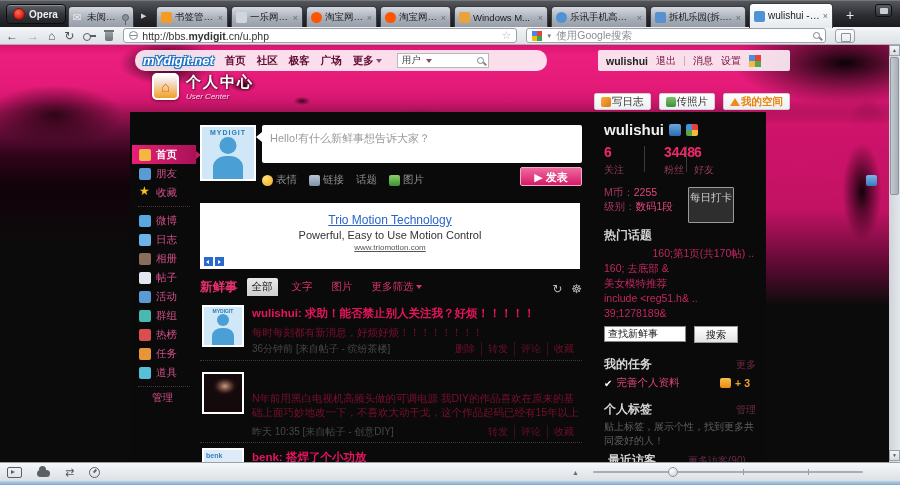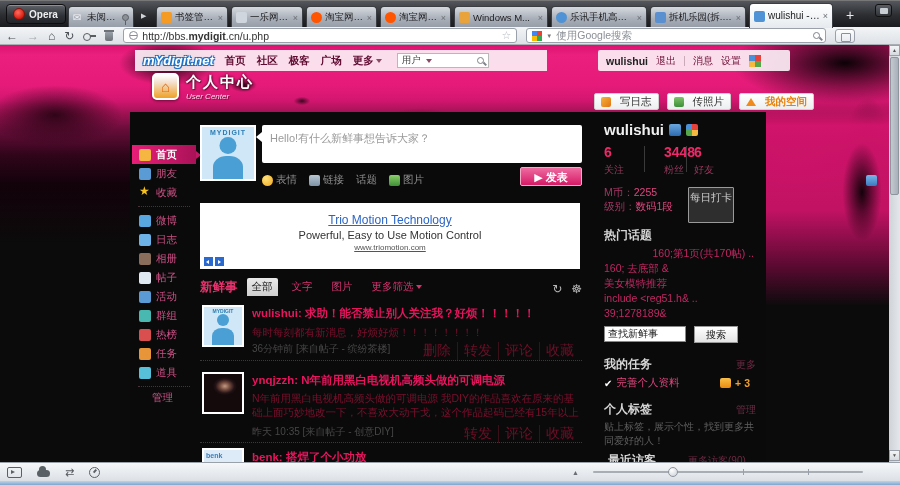--- a/index.html
+++ b/index.html
@@ -63,41 +63,41 @@
 radial-gradient(35px 90px at 868px 120px,rgba(0,0,0,.85),rgba(0,0,0,0) 75%),
 radial-gradient(90px 40px at 55px 70px,rgba(28,3,14,.85),rgba(0,0,0,0) 75%),
 radial-gradient(60px 25px at 420px 82px,rgba(40,4,18,.6),rgba(0,0,0,0) 75%),
 radial-gradient(100px 45px at 800px 130px,rgba(225,20,115,.75),rgba(0,0,0,0) 75%),
 linear-gradient(180deg,#dd1370 0,#ea1f7e 10px,#e61b79 40px,#d41670 55px,#a01254 68px,#660d38 85px,#30051a 110px,#12020a 140px,rgba(10,2,6,0) 200px)}
 .pink-right{position:absolute;left:740px;top:55px;width:149px;height:212px;background:
 radial-gradient(28px 70px at 122px 92px,rgba(0,0,0,.9),rgba(0,0,0,0) 70%),
 linear-gradient(180deg,rgba(214,20,110,0) 0,rgba(214,20,110,.95) 25px,#c21264 110px,#5c0a32 165px,rgba(20,2,10,0) 206px)}
 
 
-.chipL{position:absolute;left:135px;top:5px;width:412px;height:21px;background:rgba(253,243,248,.9);border-radius:0;display:flex;align-items:center;gap:11px;padding:0 8px;z-index:5}
+.chipL{position:absolute;left:135px;top:5px;width:412px;height:21px;background:rgba(253,243,248,.9);border-radius:10px;display:flex;align-items:center;gap:11px;padding:0 8px;z-index:5}
 .chipR{position:absolute;left:598px;top:5px;width:192px;height:21px;background:rgba(253,243,248,.9);border-radius:2px;display:flex;align-items:center;gap:8px;padding:0 8px;z-index:5}
 .slogo{font-size:13px;font-weight:bold;font-style:italic;color:#fff;text-shadow:0 0 2px #1d72c4,1px 1px 0 #1d72c4,-1px -1px 0 #1d72c4,1px -1px 0 #1d72c4,-1px 1px 0 #1d72c4;cursor:pointer}
 .snav{font-size:10.5px;font-weight:bold;color:#5f0a30;cursor:pointer;white-space:nowrap}
 .caret{display:inline-block;width:0;height:0;border-left:3px solid transparent;border-right:3px solid transparent;border-top:4px solid #8a4a66;vertical-align:middle;margin-left:2px}
 .usearch{width:92px;height:15px;background:#fff;border:1px solid #b8b8b8;display:flex;align-items:center;gap:3px;padding:0 4px;font-size:9.5px;color:#444;margin-left:4px}
 .usearch .mag{margin-left:auto}
 .uname{font-size:10.5px;font-weight:bold;color:#222;cursor:pointer}
 .ulink{font-size:10px;color:#6e0b34;cursor:pointer;white-space:nowrap}
 .vsep{width:1px;height:10px;background:#caa9b8}
 .grid-ic{width:12px;height:12px;display:grid;grid-template-columns:6px 6px;grid-template-rows:6px 6px;cursor:pointer}
 .grid-ic i:nth-child(1){background:#4a90d9}.grid-ic i:nth-child(2){background:#e8413c}
 .grid-ic i:nth-child(3){background:#f5b942}.grid-ic i:nth-child(4){background:#57a64a}
 
 
 .uclogo{position:absolute;left:152px;top:28px;display:flex;gap:7px;z-index:4}
 .home-badge{width:27px;height:27px;border-radius:5px;background:linear-gradient(#fff,#f3e2d2 30%,#f0a025);border:2px solid #fff;box-shadow:0 1px 3px rgba(0,0,0,.5);color:#e8650d;font-size:15px;text-align:center;line-height:24px}
 .uc-title{font-size:15px;font-weight:bold;color:#fff;letter-spacing:2px;text-shadow:1px 1px 0 #7a0c3e,0 0 3px #000}
 .uc-sub{font-size:8px;color:#ffd9ec;font-style:italic;text-shadow:1px 1px 0 #7a0c3e}
 .hbtns{position:absolute;left:594px;top:48px;display:flex;gap:8px;z-index:6}
-.hbtn{height:17px;background:linear-gradient(#fff,#eceef0);border:1px solid #cfcfcf;border-radius:2px;display:flex;align-items:center;gap:9px;padding:0 6px;font-size:10.5px;color:#333;cursor:pointer;white-space:nowrap}
+.hbtn{height:17px;background:linear-gradient(#fff,#eceef0);border:1px solid #cfcfcf;border-radius:2px;display:flex;align-items:center;gap:1px;padding:0 6px;font-size:10.5px;color:#333;cursor:pointer;white-space:nowrap}
 .hbtn .bic{width:10px;height:10px;border-radius:2px;flex:none}
 .bic.pen{background:linear-gradient(135deg,#f6b23b,#e07414)}
 .bic.photo{background:linear-gradient(#7ec26a,#3f8f3a)}
 .bic.space{width:0;height:0;border-left:5px solid transparent;border-right:5px solid transparent;border-bottom:8px solid #f08a1c;border-radius:0}
 .hbtn.orange{color:#e8820a;font-weight:bold}
 
 
 .panel{position:absolute;left:130px;top:67px;width:636px;height:350px;background:#0a0a0a;z-index:3}
 
 
@@ -154,21 +154,21 @@
 .psml::after{top:14px;width:22px;height:18px}
 .avlbl2{display:block;text-align:center;font-size:5px;font-weight:bold;color:#2a7db5;margin-top:1px}
 .av-photo{background:radial-gradient(12px 9px at 55% 32%,#c49a82,#6b4438 45%,#241317 78%,#140a0c)}
 .av-benk{background:#dcebf7}
 .avlbl3{display:block;font-size:7px;font-weight:bold;color:#3a7dbb;margin:2px 0 0 2px}
 .fi-title{position:absolute;font-size:11.5px;font-weight:bold;color:#e6155e;z-index:4;white-space:nowrap}
 .fi-title b{color:#e6155e}
 .fi-body{position:absolute;font-size:10.5px;color:#7d0f2e;z-index:4;line-height:14px}
 .fi-meta{position:absolute;font-size:10px;color:#474747;z-index:4}
 .fi-acts{position:absolute;z-index:4;display:flex}
-.act{font-size:14px;color:#6e0f28;padding:0 6px;cursor:pointer}
+.act{font-size:10px;color:#6e0f28;padding:0 6px;cursor:pointer}
 .act+ .act{border-left:1px solid #3c1018}
 .fsep{position:absolute;left:200px;width:382px;border-bottom:1px dotted #3a3a3a;z-index:4}
 
 
 .rname{position:absolute;left:604px;top:76px;font-size:15px;font-weight:bold;color:#f0f0f0;z-index:4;display:flex;align-items:center;gap:5px}
 .rico{width:12px;height:12px;border-radius:2px;display:inline-block}
 .rico.b1{background:linear-gradient(#6aa7e0,#2d6bb0)}
 .rico.b2{background:conic-gradient(#e8413c 0 25%,#f5b942 0 50%,#57a64a 0 75%,#4a90d9 0)}
 .stat{position:absolute;top:99px;z-index:4;cursor:pointer}
 .stat .v{font-size:14px;font-weight:bold;color:#f2266c}
@@ -466,21 +466,20 @@
     <div class="fi-meta" style="left:252px;top:297px">36分钟前 [来自帖子 - 缤纷茶楼]</div>
     <div class="fi-acts" style="right:309px;top:297px">
       <span class="act">删除</span>
       <span class="act">转发</span>
       <span class="act">评论</span>
       <span class="act">收藏</span>
     </div>
     <div class="fsep" style="top:315px"></div>
 
     <div class="item-av av-photo" style="left:202px;top:327px"></div>
-    <div class="fi-title" style="left:252px;top:328px"><b>ynqjzzh:</b> <span>N年前用黑白电视机高频头做的可调电源</span></div>
     <div class="fi-body" style="left:252px;top:346px;width:328px">N年前用黑白电视机高频头做的可调电源 我DIY的作品喜欢在原来的基础上面巧妙地改一下，不喜欢大动干戈，这个作品起码已经有15年以上 ..</div>
     <div class="fi-meta" style="left:252px;top:380px">昨天 10:35 [来自帖子 - 创意DIY]</div>
     <div class="fi-acts" style="right:309px;top:380px">
       <span class="act">转发</span>
       <span class="act">评论</span>
       <span class="act">收藏</span>
     </div>
     <div class="fsep" style="top:397px"></div>
 
     <div class="item-av av-benk" style="left:202px;top:403px">

